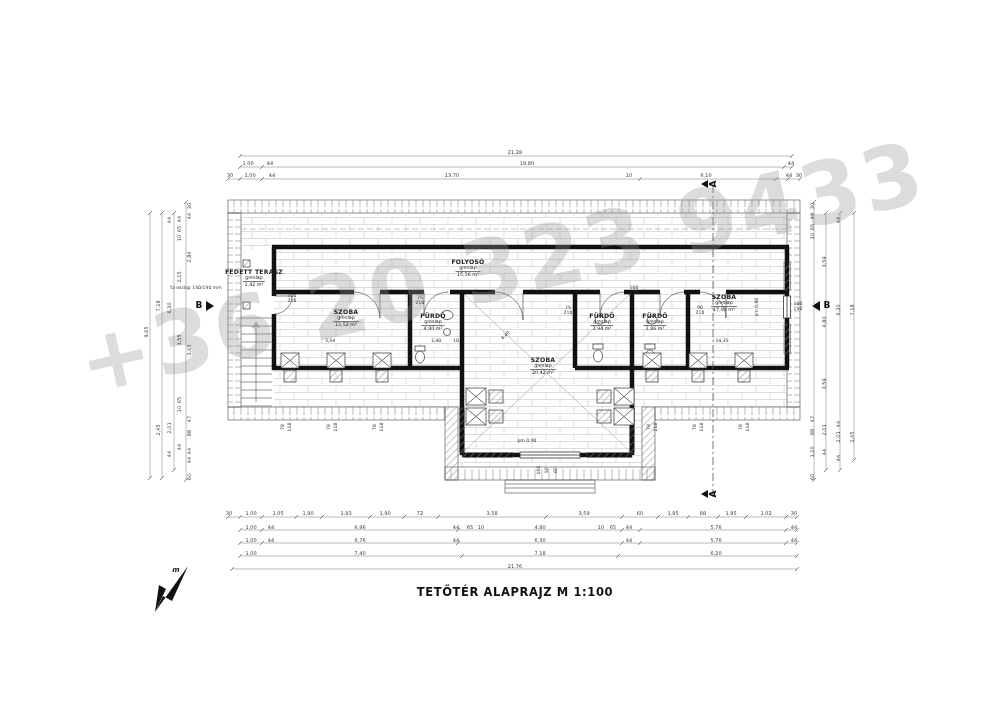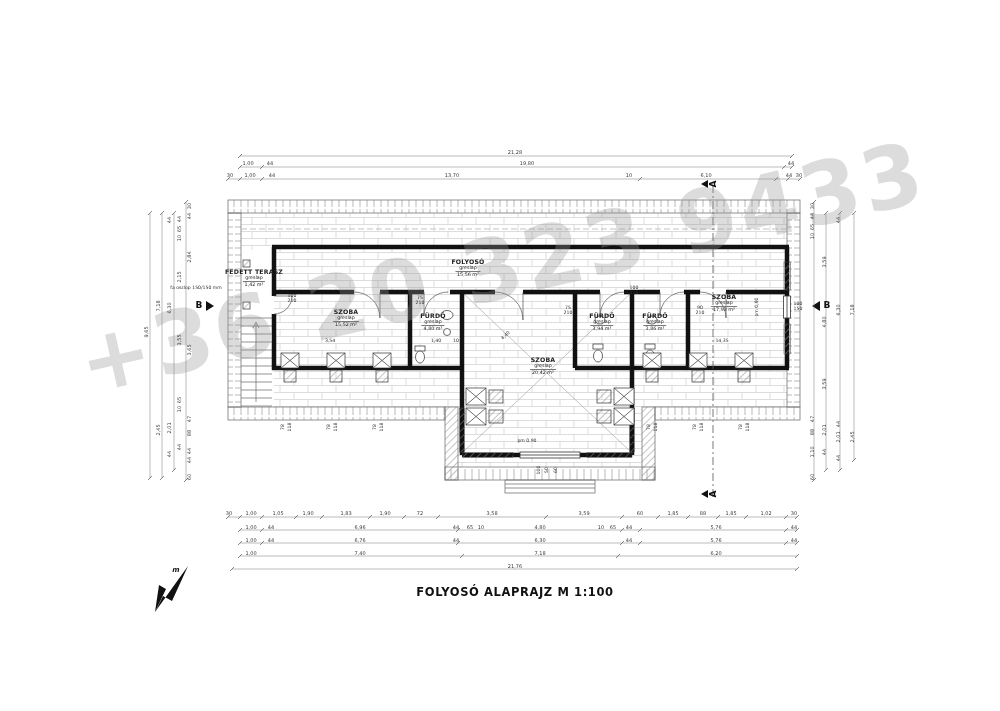--- a/index.html
+++ b/index.html
@@ -196,21 +196,21 @@
     </g>
 
     <g>
       <polygon points="155,612 188,566 172,601 163,596" fill="#111"></polygon>
       <polygon points="155,612 166,589 159,585" fill="#111"></polygon>
     </g>
   </svg>
 
   <div id="watermark">+36 20 323 9433</div>
 
-  <div id="title">FOLYOSÓ ALAPRAJZ  M 1:100</div>
+  <div id="title">TETŐTÉR ALAPRAJZ  M 1:100</div>
 
   <div id="labels">
       <span class="lbl dim" style="left: 515px; top: 153px;">21,28</span>
       <span class="lbl dim" style="left: 248px; top: 164px;">1,00</span>
       <span class="lbl dim" style="left: 270px; top: 164px;">44</span>
       <span class="lbl dim" style="left: 527px; top: 164px;">19,80</span>
       <span class="lbl dim" style="left: 791px; top: 164px;">44</span>
       <span class="lbl dim" style="left: 230px; top: 176px;">30</span>
       <span class="lbl dim" style="left: 250px; top: 176px;">1,00</span>
       <span class="lbl dim" style="left: 272px; top: 176px;">44</span>

